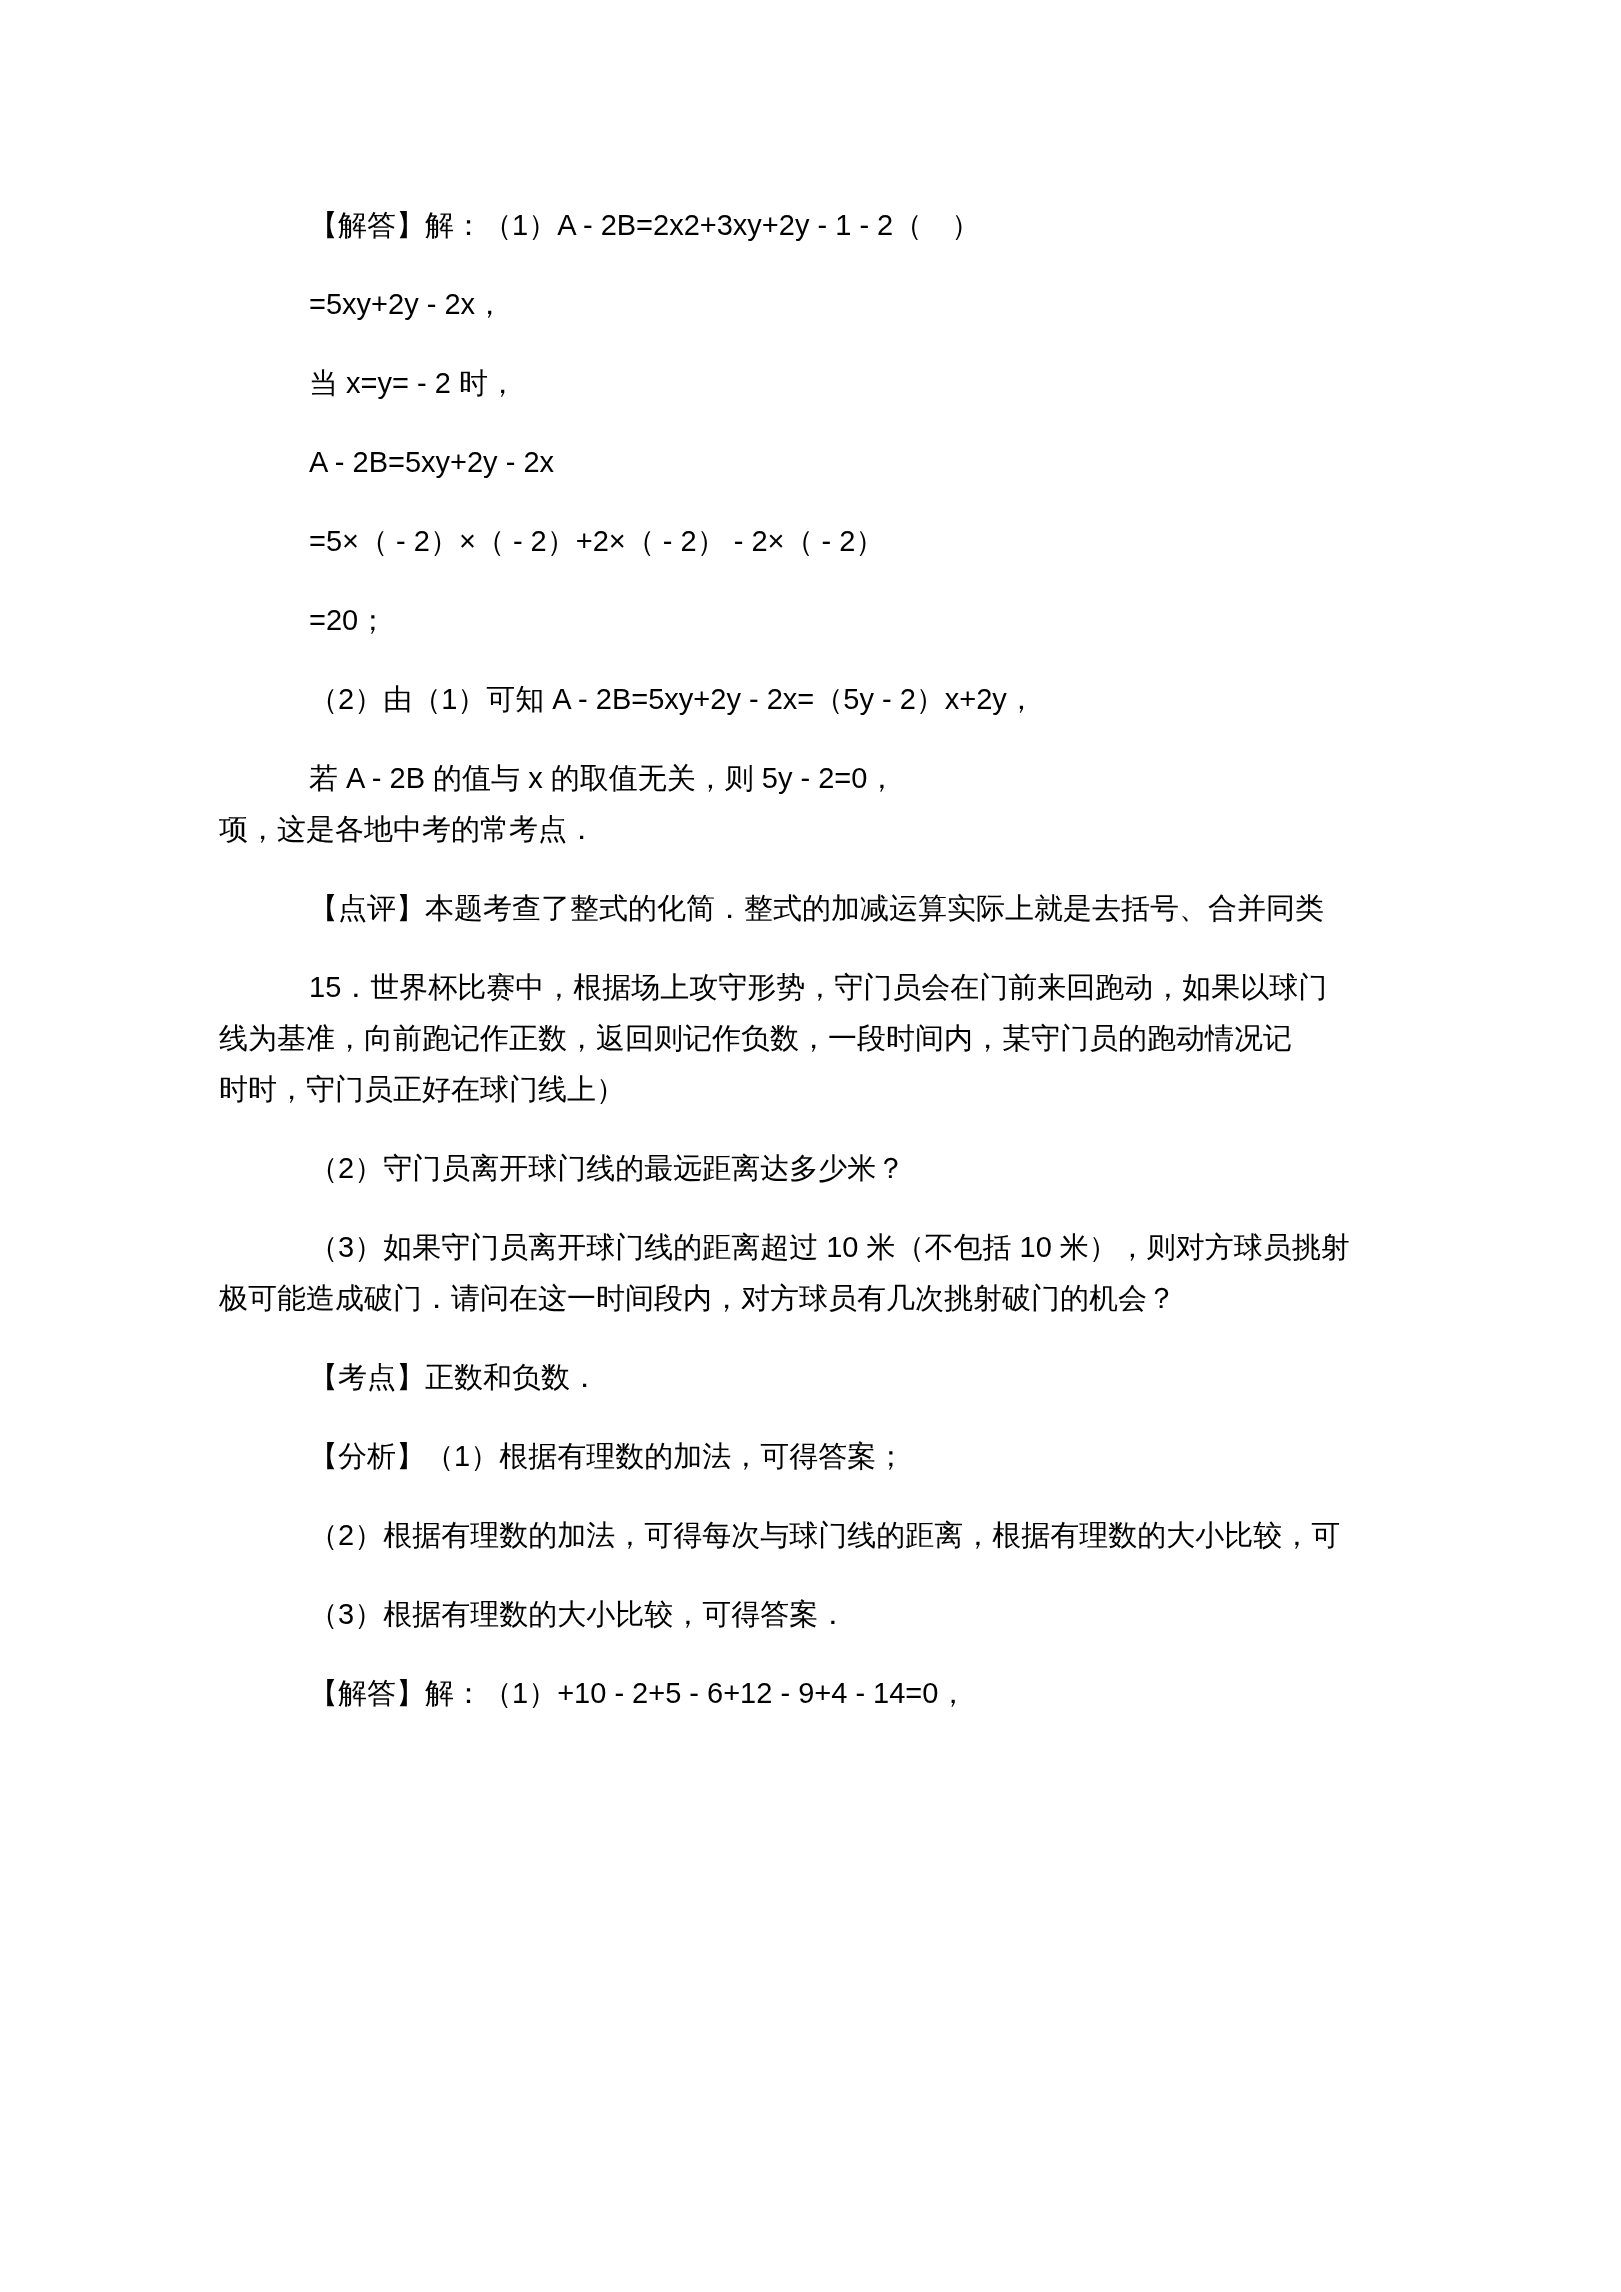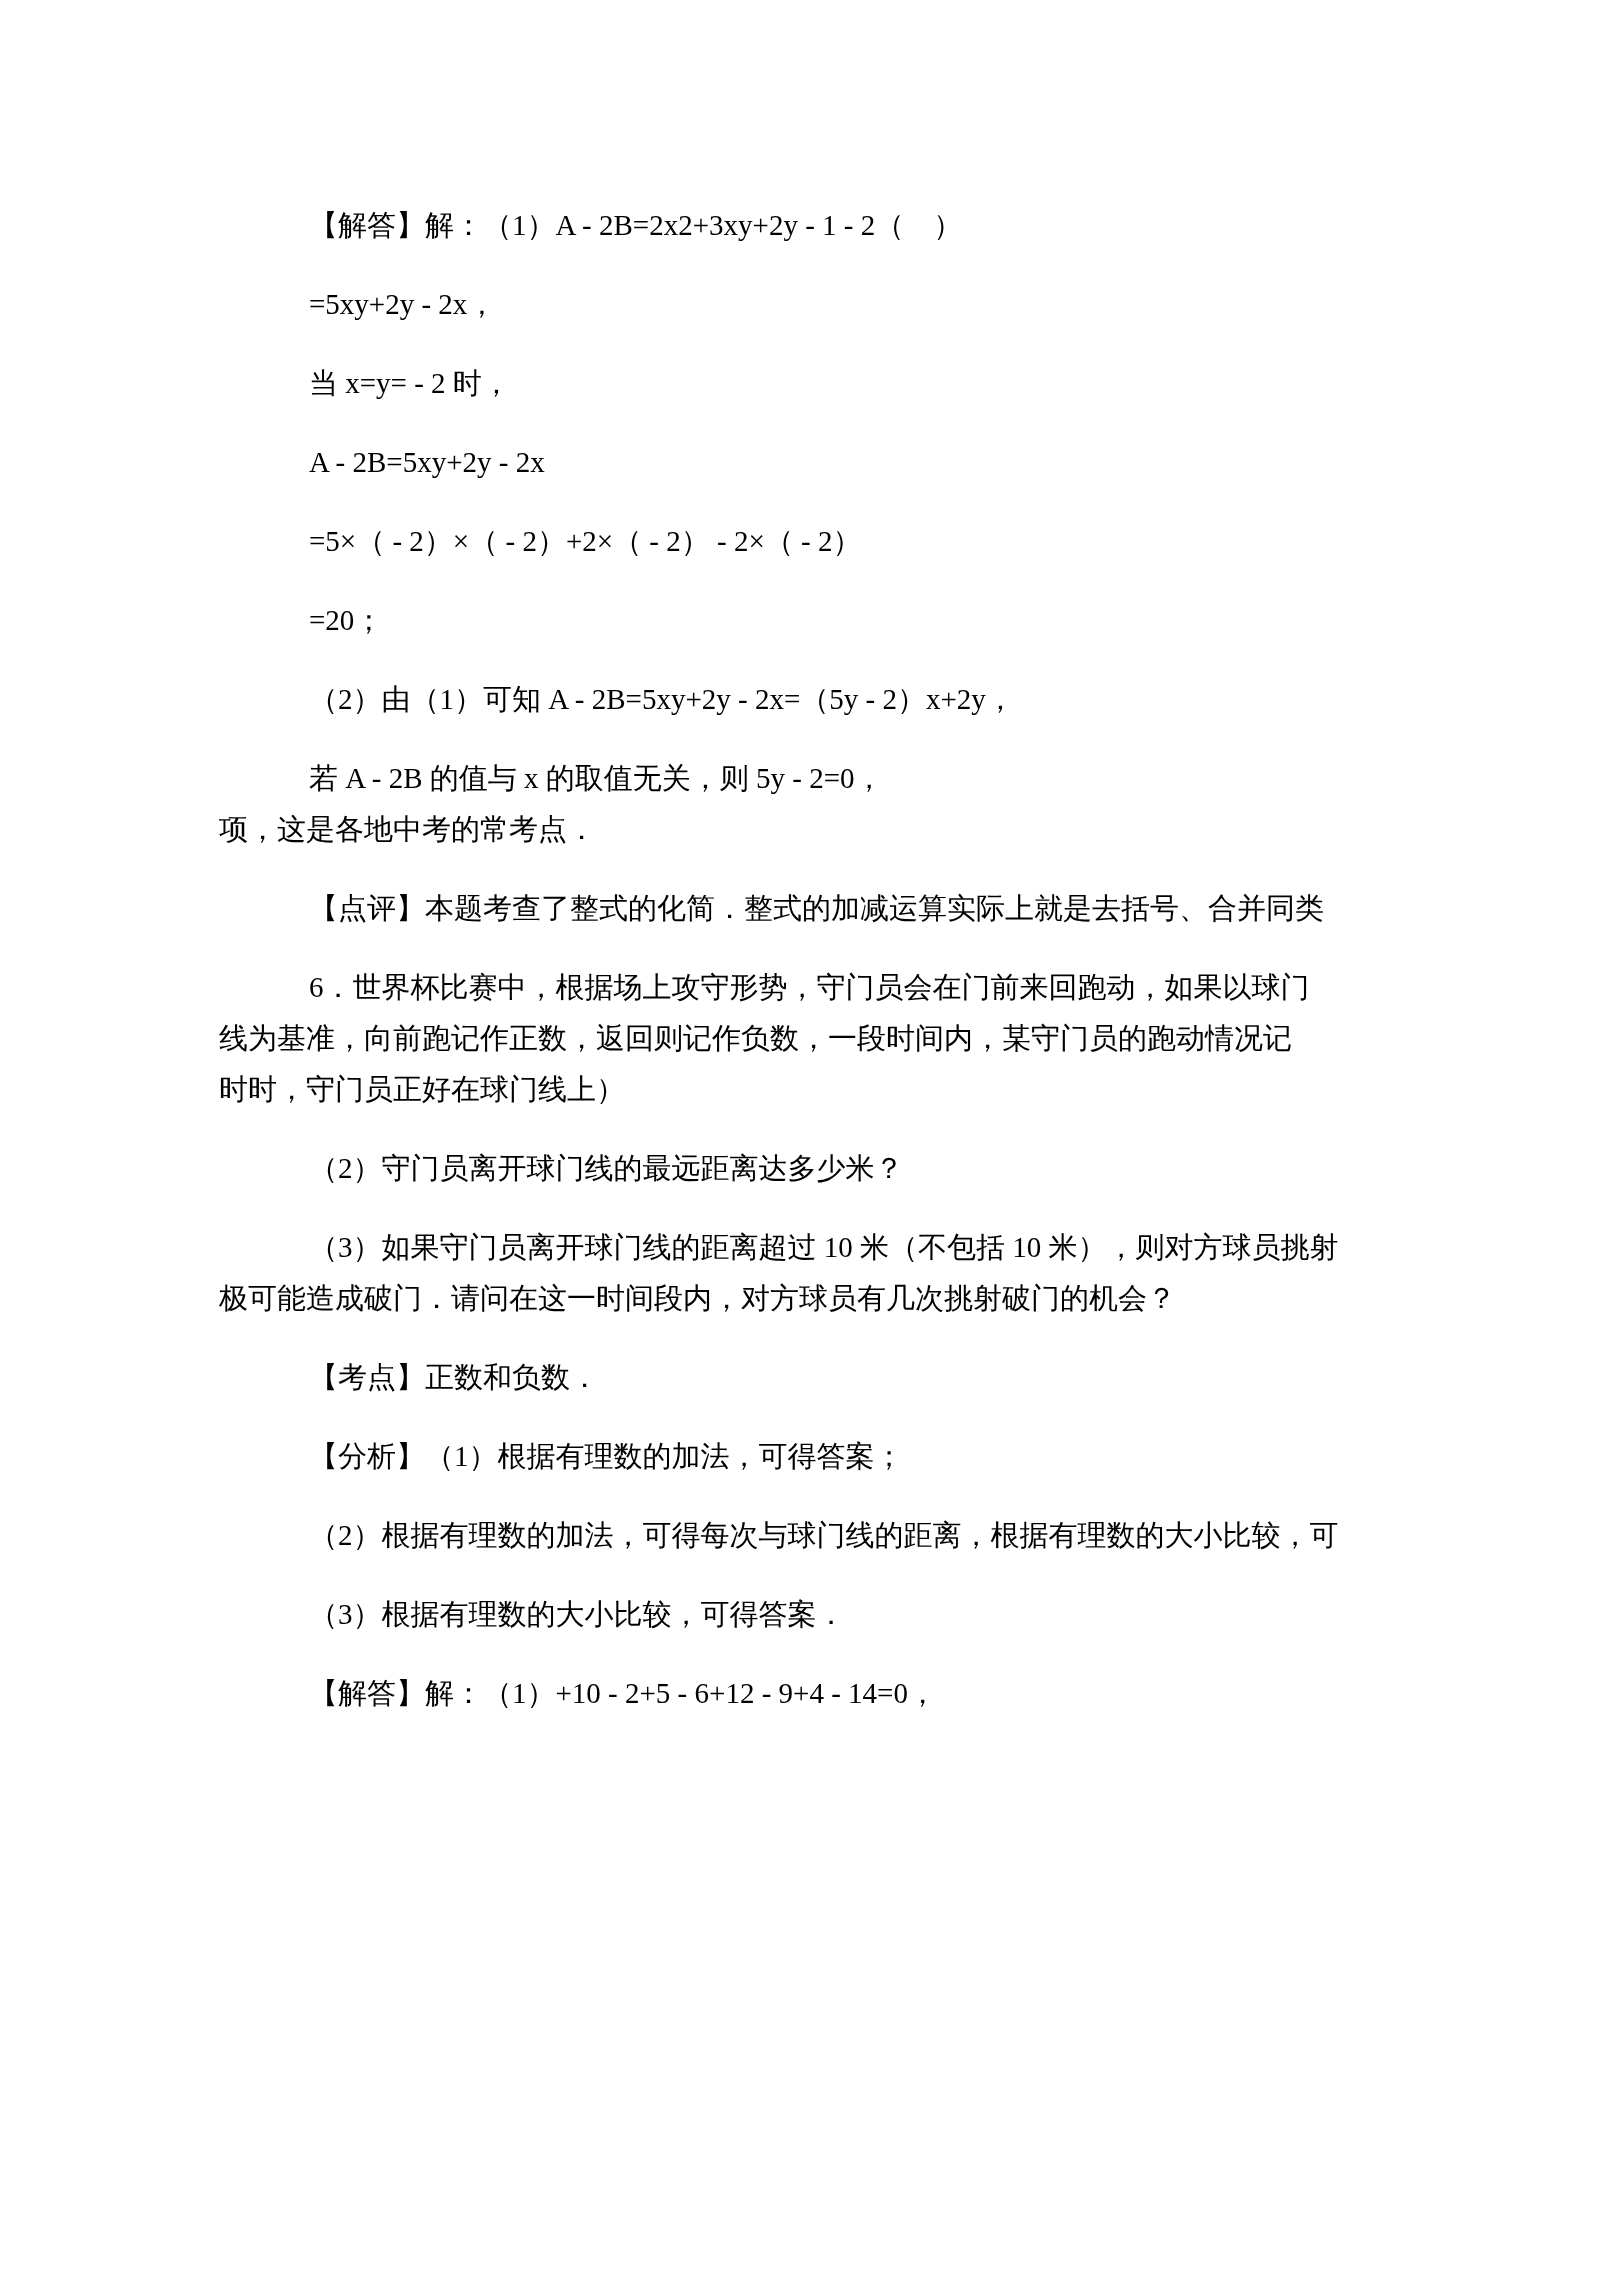--- a/index.html
+++ b/index.html
@@ -12,21 +12,21 @@
     height: 2293px;
     position: relative;
   }
   .page {
     box-sizing: border-box;
     width: 1621px;
     height: 2293px;
     padding: 200px 201px 0 219px;
     background: #ffffff;
     color: #000000;
-    font-family: Liberation Serif, serif;
+    font-family: Liberation Sans, sans-serif;
     font-size: 29px;
     line-height: 51px;
     overflow: hidden;
   }
   .line {
     white-space: pre;      
     height: 51px;
     overflow: visible;
   }
   
@@ -50,21 +50,21 @@
   <div class="line indent first">【解答】解：（1）A - 2B=2x2+3xy+2y - 1 - 2（　）</div>
   <div class="line indent">=5xy+2y - 2x，</div>
   <div class="line indent">当 x=y= - 2 时，</div>
   <div class="line indent">A - 2B=5xy+2y - 2x</div>
   <div class="line indent">=5×（ - 2）×（ - 2）+2×（ - 2） - 2×（ - 2）</div>
   <div class="line indent">=20；</div>
   <div class="line indent">（2）由（1）可知 A - 2B=5xy+2y - 2x=（5y - 2）x+2y，</div>
   <div class="line indent">若 A - 2B 的值与 x 的取值无关，则 5y - 2=0，</div>
   <div class="line cont">项，这是各地中考的常考点．</div>
   <div class="line indent">【点评】本题考查了整式的化简．整式的加减运算实际上就是去括号、合并同类</div>
-  <div class="line indent">6．世界杯比赛中，根据场上攻守形势，守门员会在门前来回跑动，如果以球门</div>
+  <div class="line indent">15．世界杯比赛中，根据场上攻守形势，守门员会在门前来回跑动，如果以球门</div>
   <div class="line cont">线为基准，向前跑记作正数，返回则记作负数，一段时间内，某守门员的跑动情况记</div>
   <div class="line cont">时时，守门员正好在球门线上）</div>
   <div class="line indent">（2）守门员离开球门线的最远距离达多少米？</div>
   <div class="line indent">（3）如果守门员离开球门线的距离超过 10 米（不包括 10 米），则对方球员挑射</div>
   <div class="line cont">极可能造成破门．请问在这一时间段内，对方球员有几次挑射破门的机会？</div>
   <div class="line indent">【考点】正数和负数．</div>
   <div class="line indent">【分析】（1）根据有理数的加法，可得答案；</div>
   <div class="line indent">（2）根据有理数的加法，可得每次与球门线的距离，根据有理数的大小比较，可</div>
   <div class="line indent">（3）根据有理数的大小比较，可得答案．</div>
   <div class="line indent">【解答】解：（1）+10 - 2+5 - 6+12 - 9+4 - 14=0，</div>

